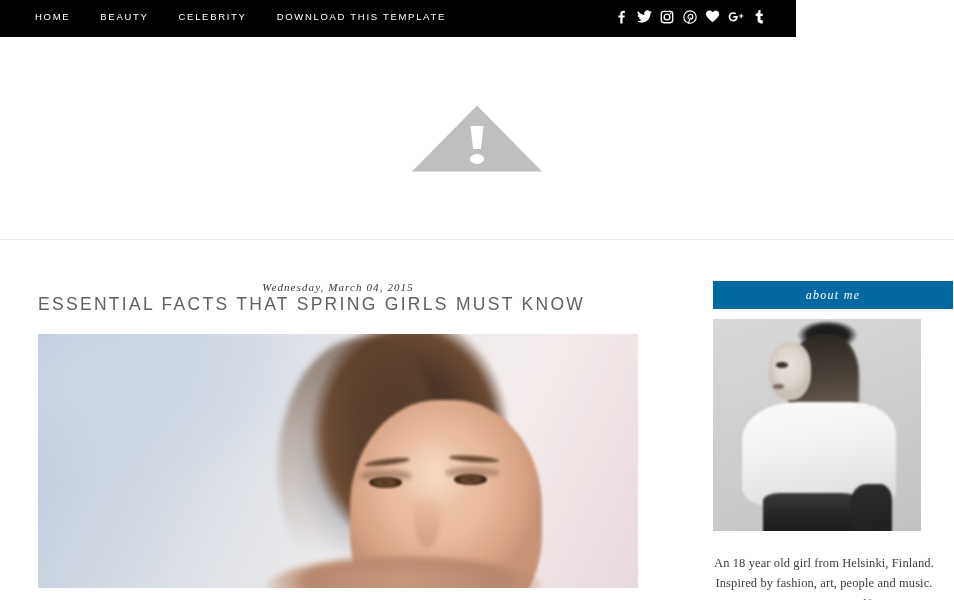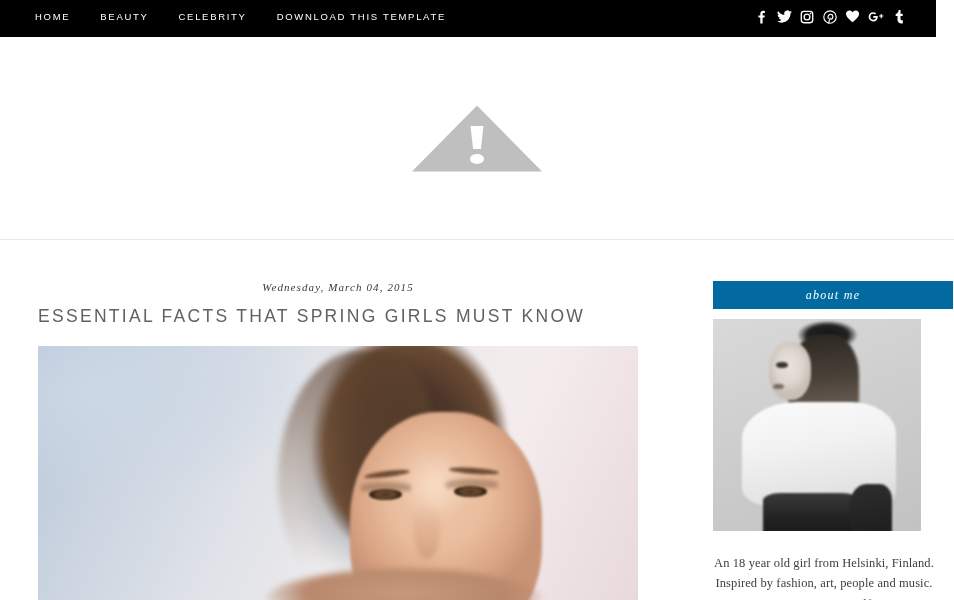--- a/index.html
+++ b/index.html
@@ -9,21 +9,21 @@
     width: 954px;
     height: 600px;
     overflow: hidden;
     background: #ffffff;
     font-family: "Liberation Sans", sans-serif;
   }
 
   
   .topbar {
     position: relative;
-    width: 936px;
+    width: 796px;
     height: 37px;
     background: #000000;
     display: flex;
     align-items: center;
     justify-content: space-between;
     padding: 0 26px 4px 35px;
   }
 
   .nav-menu {
     display: flex;
@@ -101,21 +101,20 @@
     position: relative;
   }
 
   .post-date {
     text-align: center;
     font-family: "Liberation Serif", serif;
     font-style: italic;
     font-size: 11px;
     letter-spacing: 1.1px;
     color: #3a3a3a;
-    margin-bottom: 12px;
   }
 
   .post-title {
     text-align: left;
     font-family: "Liberation Sans", sans-serif;
     font-size: 17.5px;
     font-weight: 300;
     letter-spacing: 2.3px;
     color: #5f6163;
     text-transform: uppercase;

